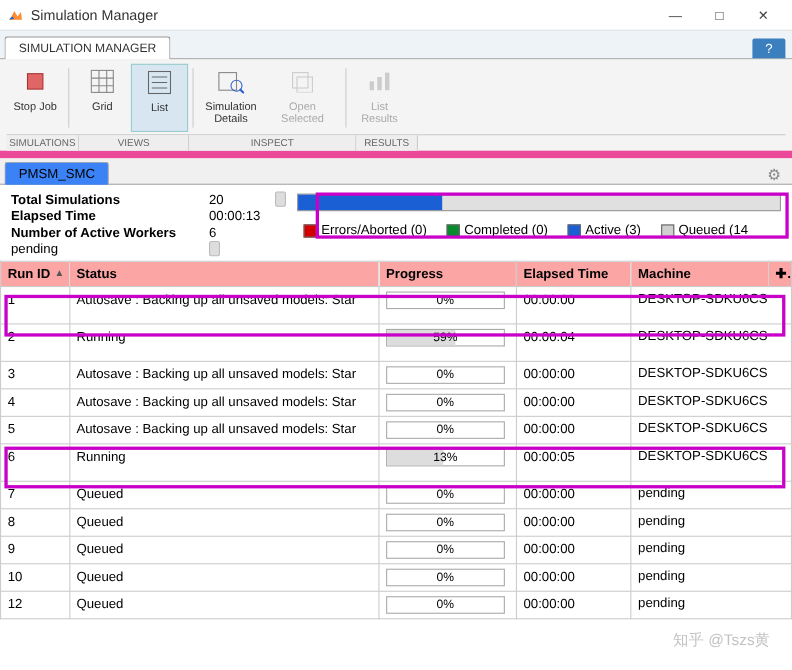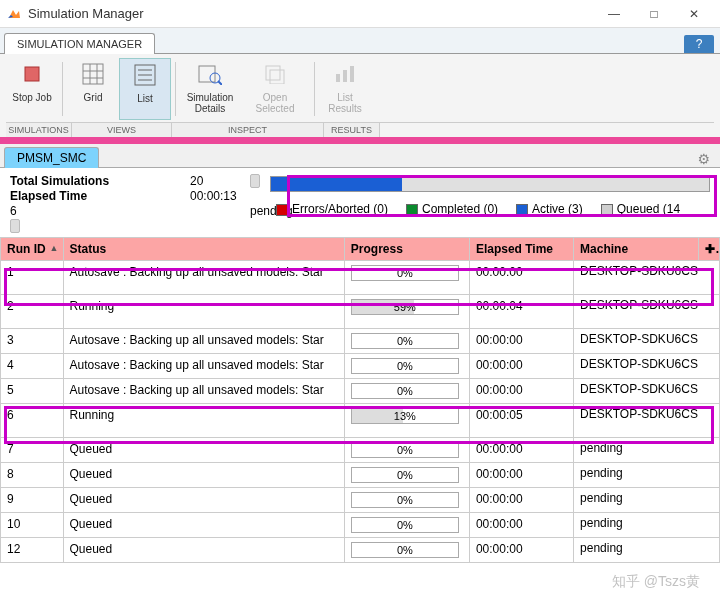--- a/index.html
+++ b/index.html
@@ -18,21 +18,21 @@
 .ribbon-groups { display: flex; gap: 0; }
 .ribbon-item { display: flex; flex-direction: column; align-items: center; justify-content: flex-start; width: 52px; padding: 2px 2px 6px; font-size: 10px; color: #333; text-align: center; line-height: 1.1; }
 .ribbon-item.disabled { color: #aaa; }
 .ribbon-item .ico { width: 28px; height: 28px; margin-bottom: 4px; display: flex; align-items: center; justify-content: center; }
 .ribbon-sep { width: 1px; background: #ccc; margin: 4px 4px; }
 .ribbon-group-labels { display: flex; border-top: 1px solid #ccc; margin-top: 2px; }
 .ribbon-group-label { font-size: 9px; color: #666; text-align: center; padding: 2px 0; border-right: 1px solid #ccc; background: #eee; }
 .rg1 { width: 66px; } .rg2 { width: 100px; } .rg3 { width: 152px; } .rg4 { width: 56px; }
 
 .tabbar { border-bottom: 1px solid #aaa; background: #f0f0f0; display: flex; align-items: flex-end; height: 24px; padding-left: 4px; }
-.doctab { background: #7dd3fc; border: 1px solid #aaa; border-bottom: none; padding: 3px 12px; font-size: 12px; border-radius: 3px 3px 0 0; margin-bottom: -1px; }
+.doctab { background: #3b82f6; border: 1px solid #aaa; border-bottom: none; padding: 3px 12px; font-size: 12px; border-radius: 3px 3px 0 0; margin-bottom: -1px; }
 .tabbar .gear { margin-left: auto; margin-right: 10px; color: #888; font-size: 14px; }
 
 .summary { padding: 6px 10px 4px; display: flex; gap: 6px; align-items: flex-start; justify-content: center; }
 .summary-left { display: grid; grid-template-columns: 180px 60px 14px; row-gap: 1px; font-size: 12px; }
 .summary-left .lab { font-weight: bold; }
 .summary-left .val { text-align: left; }
 .summary-left .scroll { background: #ddd; width: 10px; height: 14px; border: 1px solid #bbb; border-radius: 2px; }
 
 .summary-right { flex: 1; position: relative; padding-top: 2px; }
 .progress-overall { height: 16px; border: 1px solid #999; background: #e0e0e0; position: relative; }
@@ -163,20 +163,21 @@
 </div>
 
 <div class="summary">
   <div class="summary-left">
     <span class="lab">Total Simulations</span>
       <span class="val">20</span>
       <span class="scroll"></span>
     <span class="lab">Elapsed Time</span>
       <span class="val">00:00:13</span>
       <span></span>
+    <span class="lab">Number of Active Workers</span>
       <span class="val">6</span>
       <span></span>
       <span class="val">pending</span>
       <span class="scroll"></span>
   </div>
   <div class="summary-right">
     <div class="progress-overall">
       <div class="fill" id="overall-fill" style="width: 30%;"></div>
     </div>
     <div class="legend">

